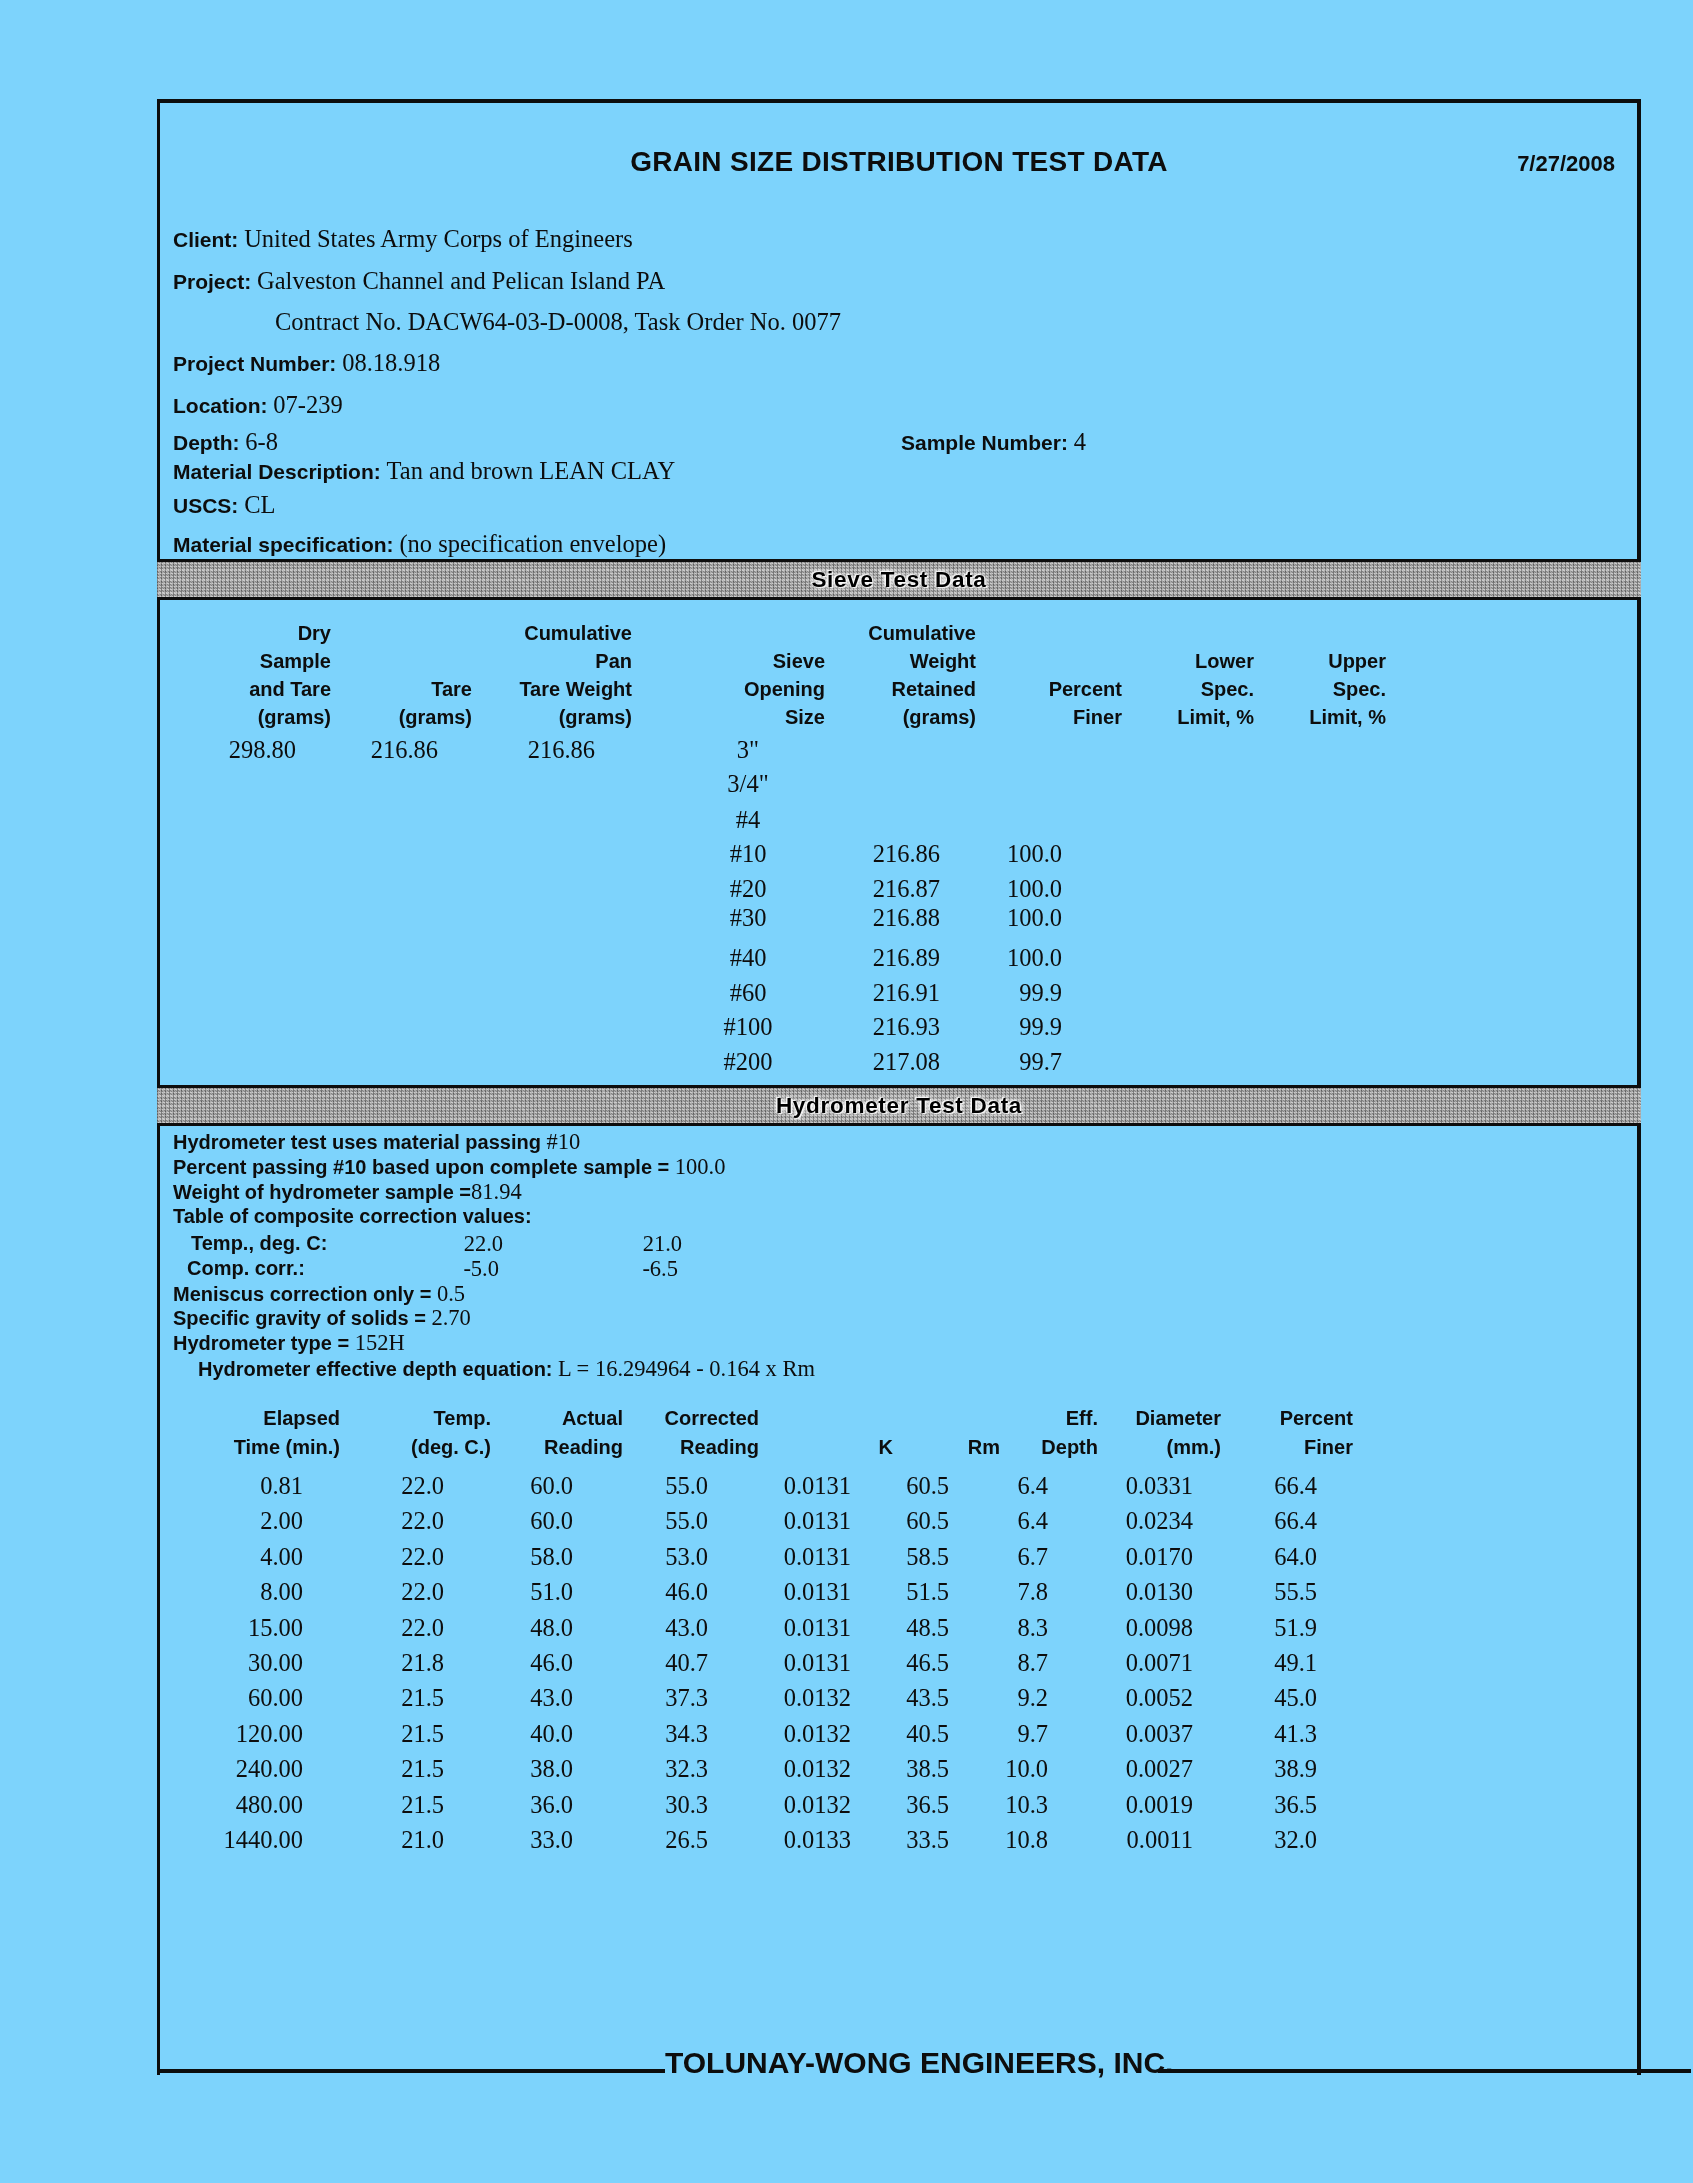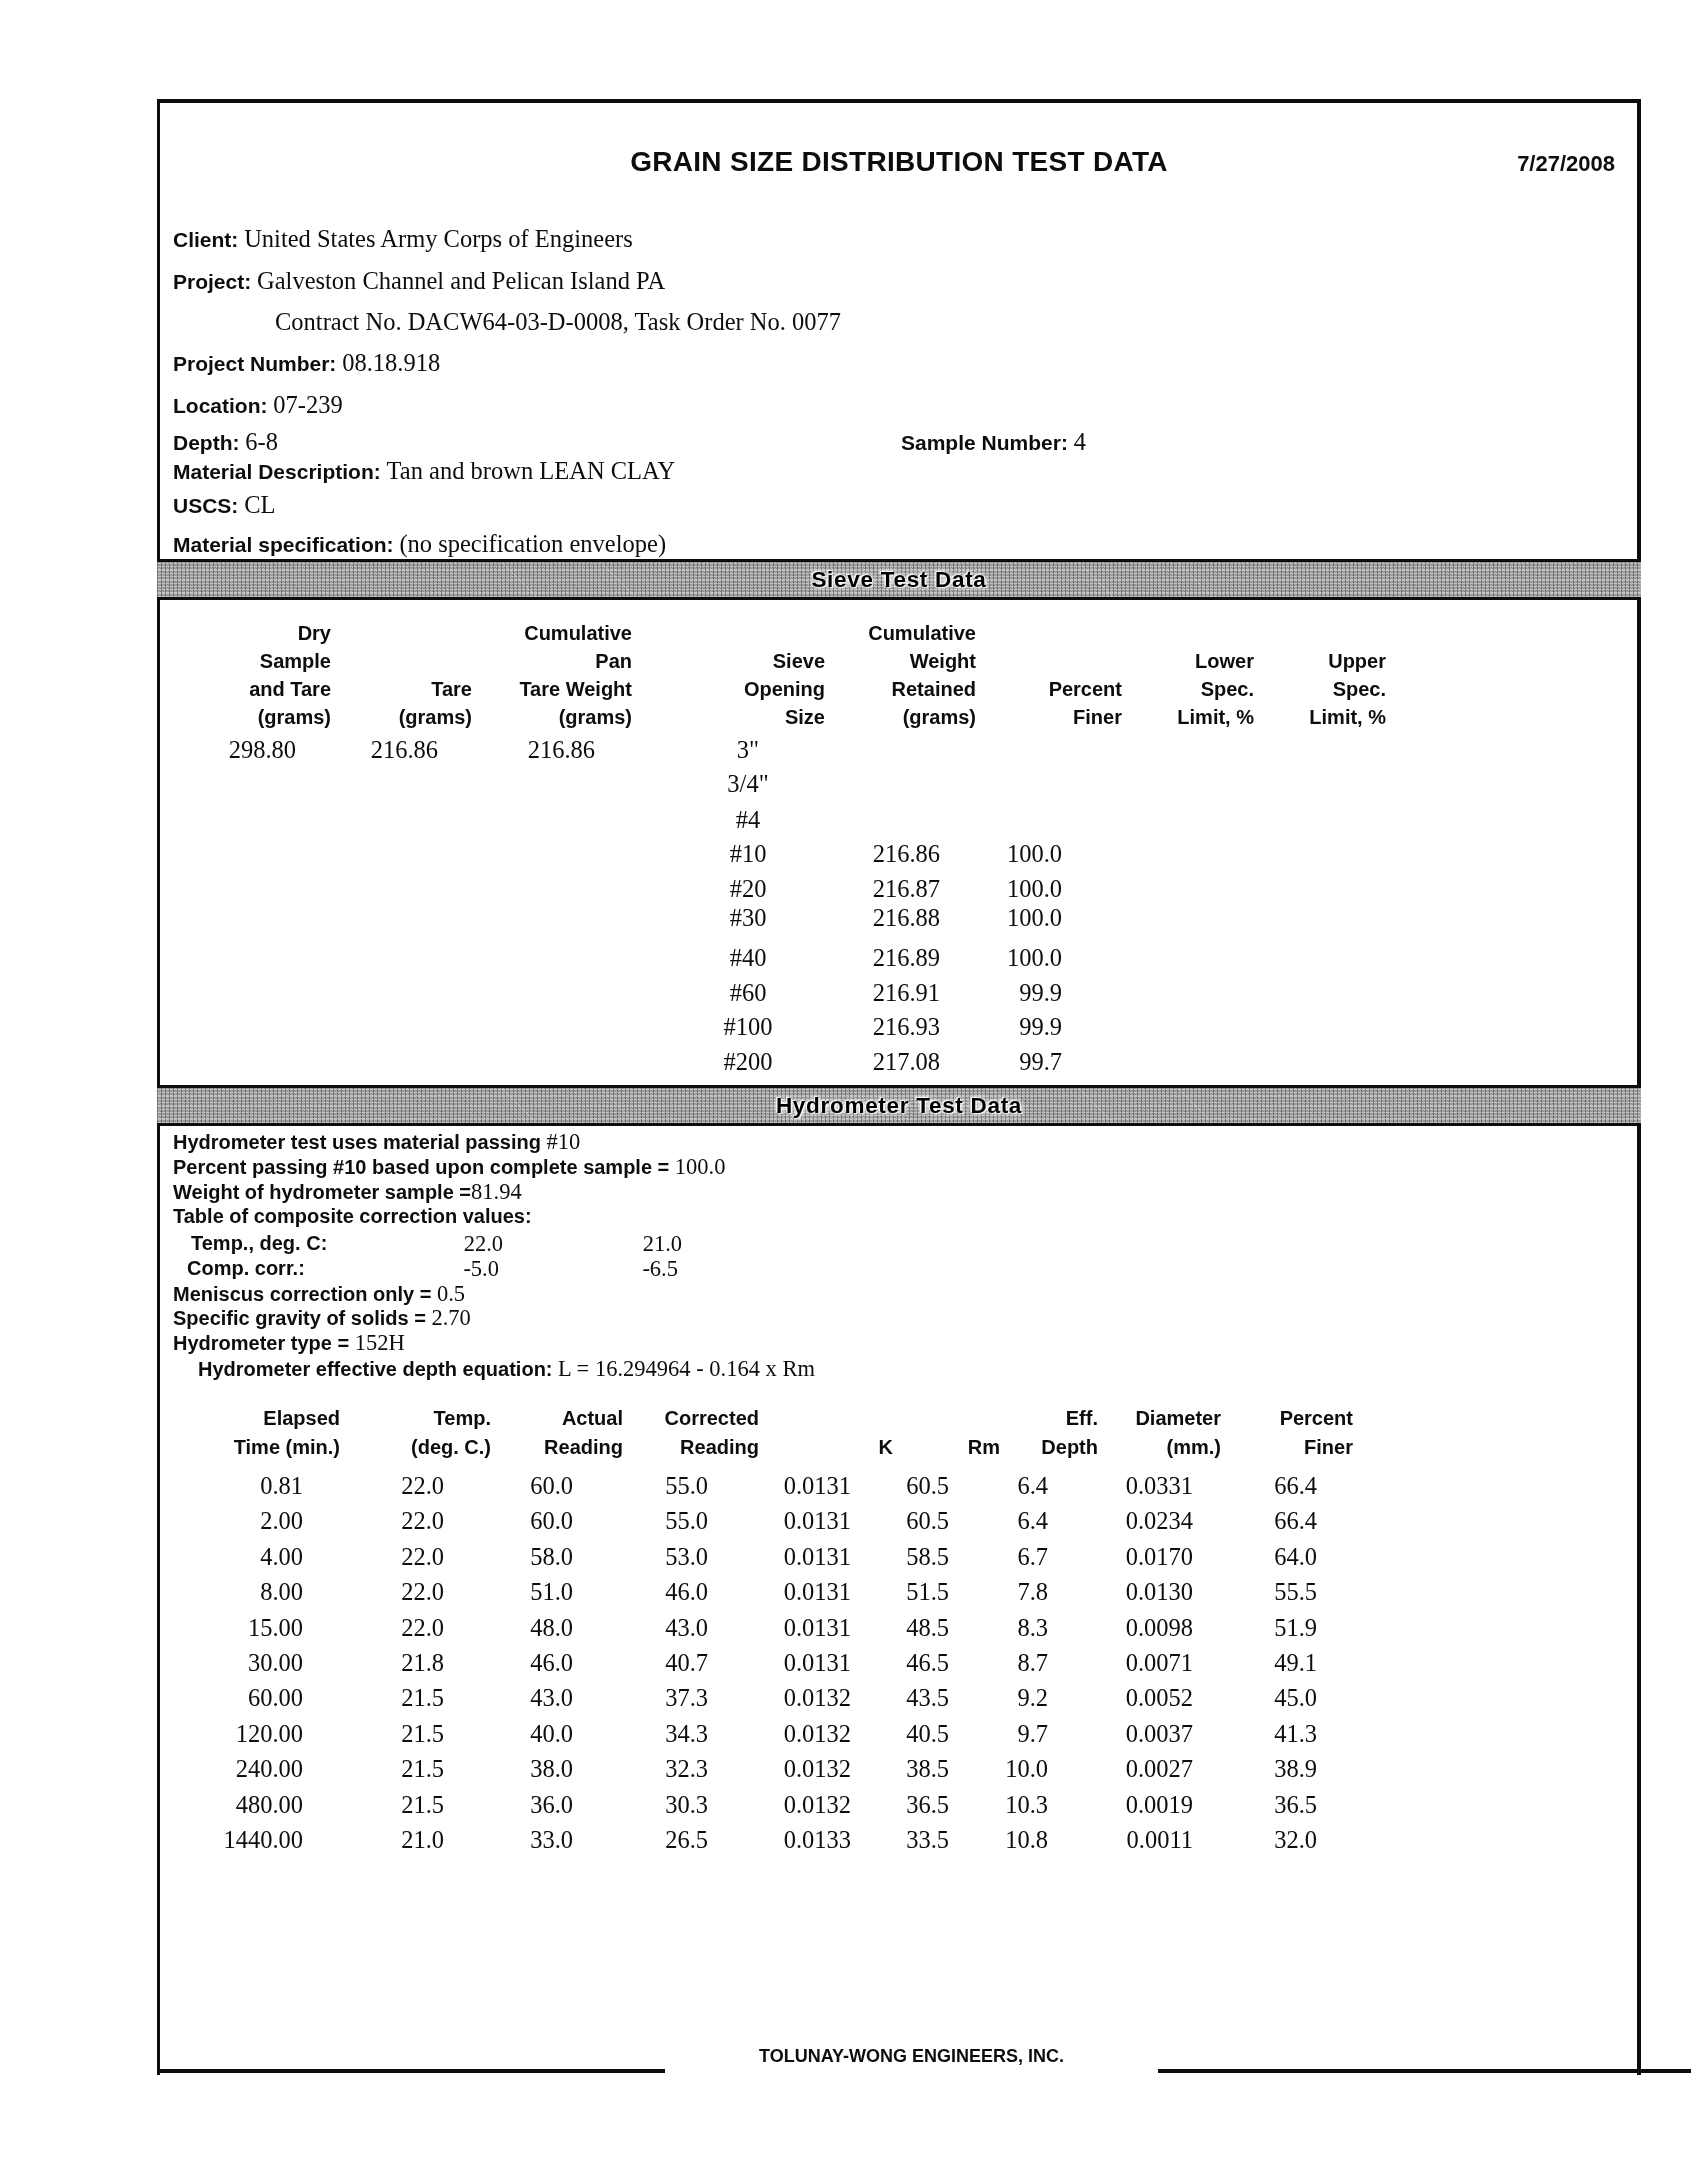--- a/index.html
+++ b/index.html
@@ -1,16 +1,16 @@
 <!DOCTYPE html>
 <html style="font-size:10.6px"><head>
 <meta charset="utf-8">
 <style>
   html,body{margin:0;padding:0;background:#e8e8e8;}
-  .page{position:relative;width:1694px;height:2183px;background:#ffffff;overflow:hidden;
+  .page{position:relative;width:1694px;height:2183px;background:#7dd3fc;overflow:hidden;
         font-family:"Liberation Sans",sans-serif;color:#0d0d0d;}
   
   .box{position:absolute;left:157px;top:99px;width:1477px;height:1972px;
        border-top:4px solid #0d0d0d;border-left:3.3px solid #0d0d0d;border-right:4px solid #0d0d0d;}
   .title{position:absolute;left:157px;top:146px;width:1484px;text-align:center;
          font-weight:bold;font-size:28px;letter-spacing:0.3px;white-space:nowrap;}
   .date{position:absolute;left:1489px;top:151px;width:126px;text-align:right;
         font-weight:bold;font-size:22px;}
   
   .il{position:absolute;left:173px;font-weight:bold;font-size:21px;line-height:26.5px;white-space:nowrap;}
@@ -58,21 +58,21 @@
   .n4{top:1231px;left:191px}.n5{top:1256px;left:187px}
   .n6{top:1281px}.n7{top:1305px}.n8{top:1330px}.n9{top:1356px;left:198px}
   .cv{position:absolute;top:0;width:79px;text-align:right;
       font-family:"Liberation Serif",serif;font-weight:normal;font-size:22.5px;}
   .cv1{left:233px}.cv2{left:412px}
   
   .footer-rule{position:absolute;top:2069px;height:4px;background:#0d0d0d;}
   .fr-left{left:157px;width:508px;}
   .fr-right{left:1158px;width:533px;}
   .footer-text{position:absolute;top:2046px;left:665px;width:493px;text-align:center;
-               font-weight:bold;font-size:18px;white-space:nowrap;}
+               font-weight:bold;font-size:30px;white-space:nowrap;}
 </style>
 </head>
 <body>
 
 <div class="page">
   <div class="box"></div>
 
   <div class="title">GRAIN SIZE DISTRIBUTION TEST DATA</div>
   <div class="date">7/27/2008</div>
 

